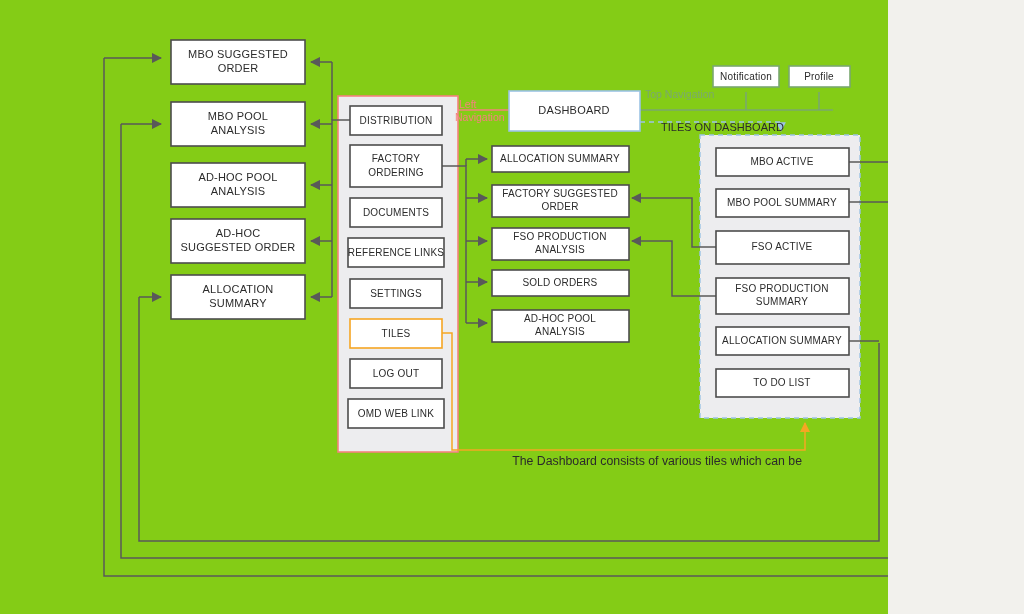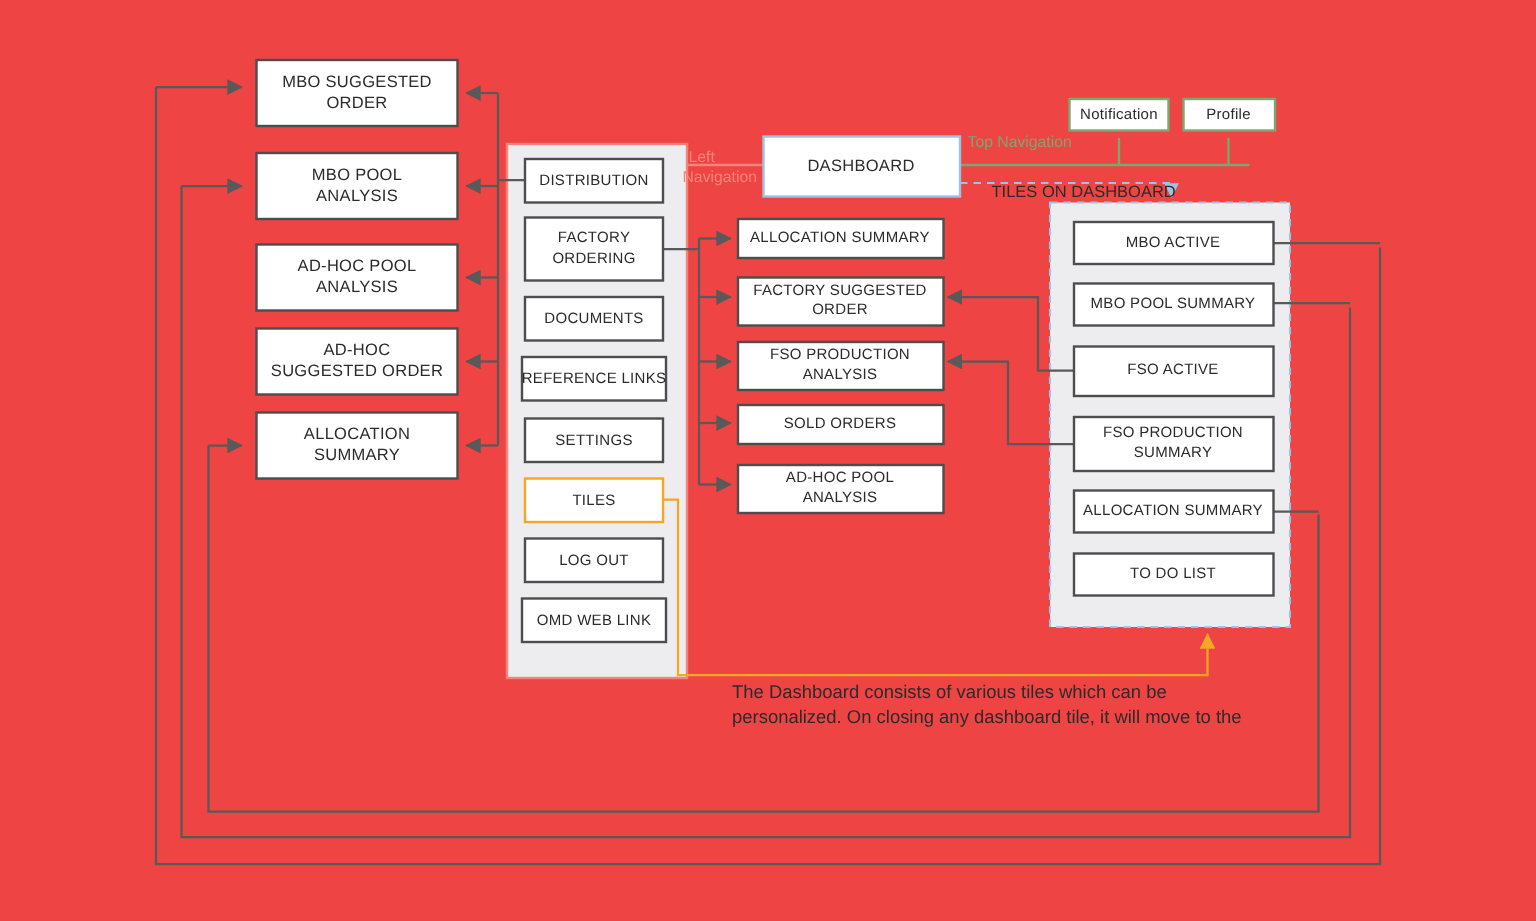--- a/index.html
+++ b/index.html
@@ -2,25 +2,26 @@
 <html><head>
 <meta charset="utf-8">
 <style>
   html, body {
     margin: 0;
     padding: 0;
     background: #f2f1ed;
   }
   #stage {
     position: relative;
-    width: 1024px;
+    width: 888px;
     height: 614px;
-    background: #ef4444;
+    background: #84cc16;
     font-family: "Liberation Sans", sans-serif;
     overflow: hidden;
+    text-align: right;
   }
   svg#diagram {
     position: absolute;
     left: 0; top: 0;
     width: 1024px;
     height: 614px;
   }
   .node-rect {
     fill: #ffffff;
     stroke: #4d4d4d;
@@ -288,18 +289,17 @@
       <rect class="node-rect" x="716" y="369" width="133" height="28"></rect>
       <text class="node-label small" x="782" y="383">TO DO LIST</text>
     </g>
 
     <text class="anno red" x="459" y="108">Left</text>
     <text class="anno red" x="455" y="121">Navigation</text>
     <text class="anno green" x="645" y="98">Top Navigation</text>
     <text class="anno dark" x="661" y="131">TILES ON DASHBOARD</text>
   </svg>
 
-  <div class="caption" style="left:488px; top:453px;">
+  <div class="caption" style="left:452px; top:453px;">
     <div>The Dashboard consists of various tiles which can be</div>
-    <div>personalized. On closing any dashboard tile, it will move to the</div>
   </div>
 
 </div>
 
 </body></html>

